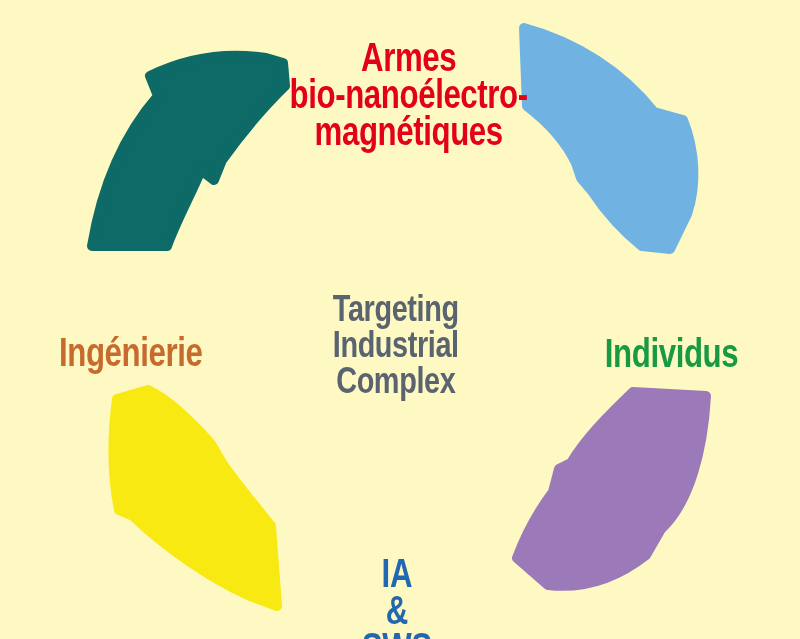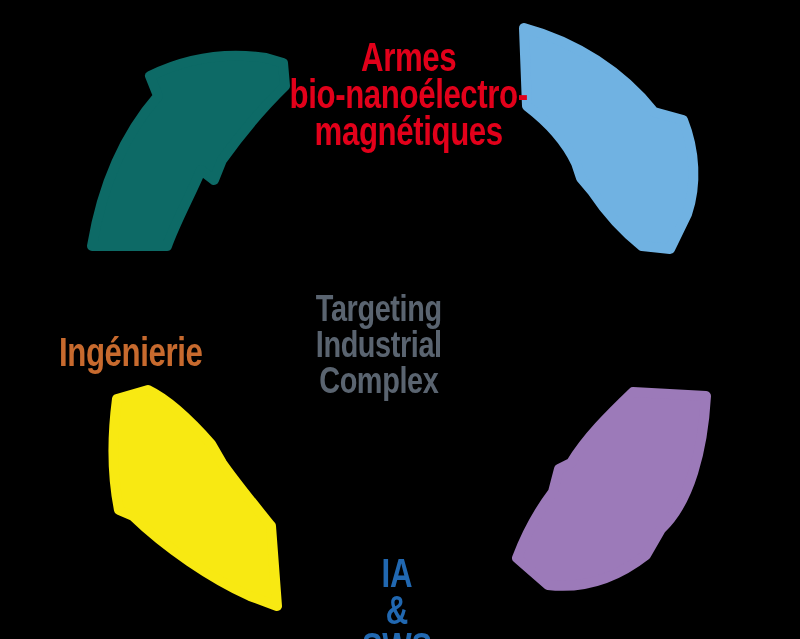--- a/index.html
+++ b/index.html
@@ -1,20 +1,20 @@
 <!DOCTYPE html>
 <html><head>
 <meta charset="utf-8">
 <style>
   html, body { margin: 0; padding: 0; background: #ffffff; }
   .stage {
     position: relative;
     width: 800px;
     height: 639px;
-    background: #000000;
+    background: #fef9c3;
     overflow: hidden;
     font-family: "Liberation Sans", sans-serif;
   }
   .arrows-layer {
     position: absolute;
     left: 0; top: 0;
     width: 800px; height: 639px;
   }
   .label {
     position: absolute;
@@ -26,21 +26,21 @@
   .label .squeeze {
     display: inline-block;
     transform: scaleX(0.78);
     transform-origin: 50% 0;
   }
   .node-top {
     left: 244px; top: 2px; width: 330px;
     font-size: 40px; line-height: 37px;
   }
   .node-center {
-    left: 274px; top: 255px; width: 210px;
+    left: 291px; top: 255px; width: 210px;
     font-size: 37px; line-height: 36px;
   }
   .node-left {
     left: 48px; top: 295px; width: 220px;
     font-size: 40px; line-height: 38px;
     text-align: left;
     margin-left: 11px;
   }
   .node-left .squeeze { transform-origin: 0 0; }
   .node-right {
@@ -115,20 +115,23 @@
   <div class="label node-center" style="color: rgb(90, 100, 112);">
     <span class="squeeze">Targeting
 Industrial
 Complex</span>
   </div>
 
   <div class="label node-left" style="color: rgb(199, 106, 46);">
     <span class="squeeze">Ingénierie</span>
   </div>
 
+  <div class="label node-right" style="color: rgb(24, 154, 68);">
+    <span class="squeeze">Individus</span>
+  </div>
 
   <div class="label node-bottom" style="color: rgb(33, 104, 177);">
     <span class="squeeze">IA
 &amp;
 SWS</span>
   </div>
 
 </div>
 
 </body></html>

